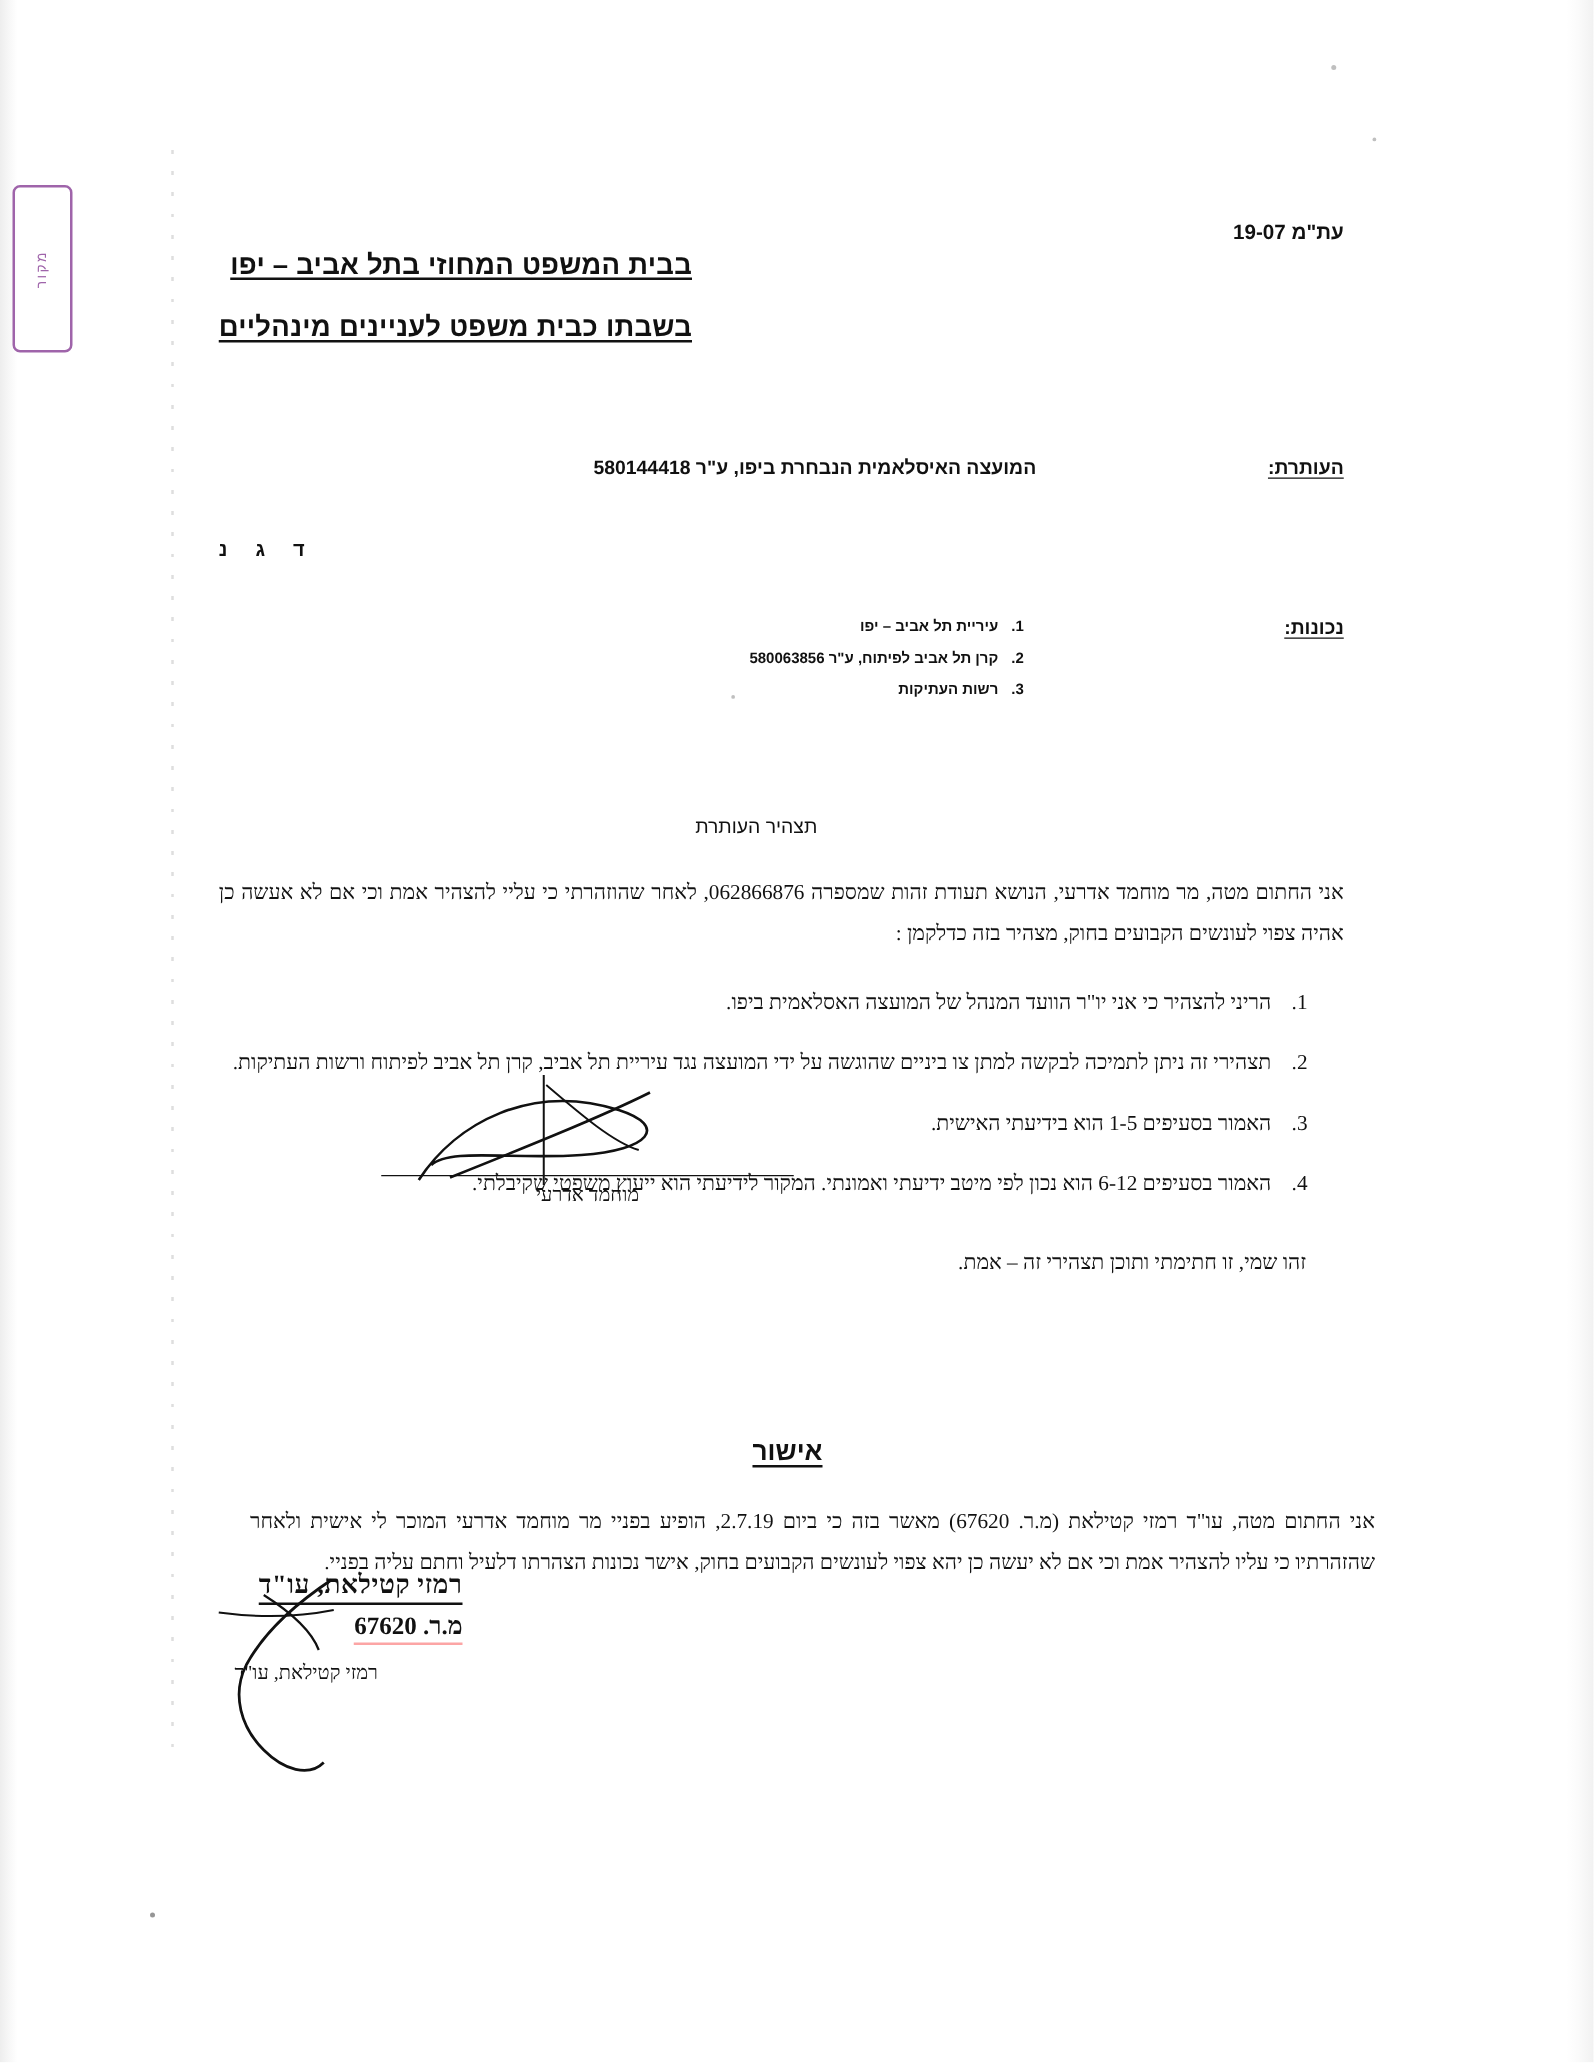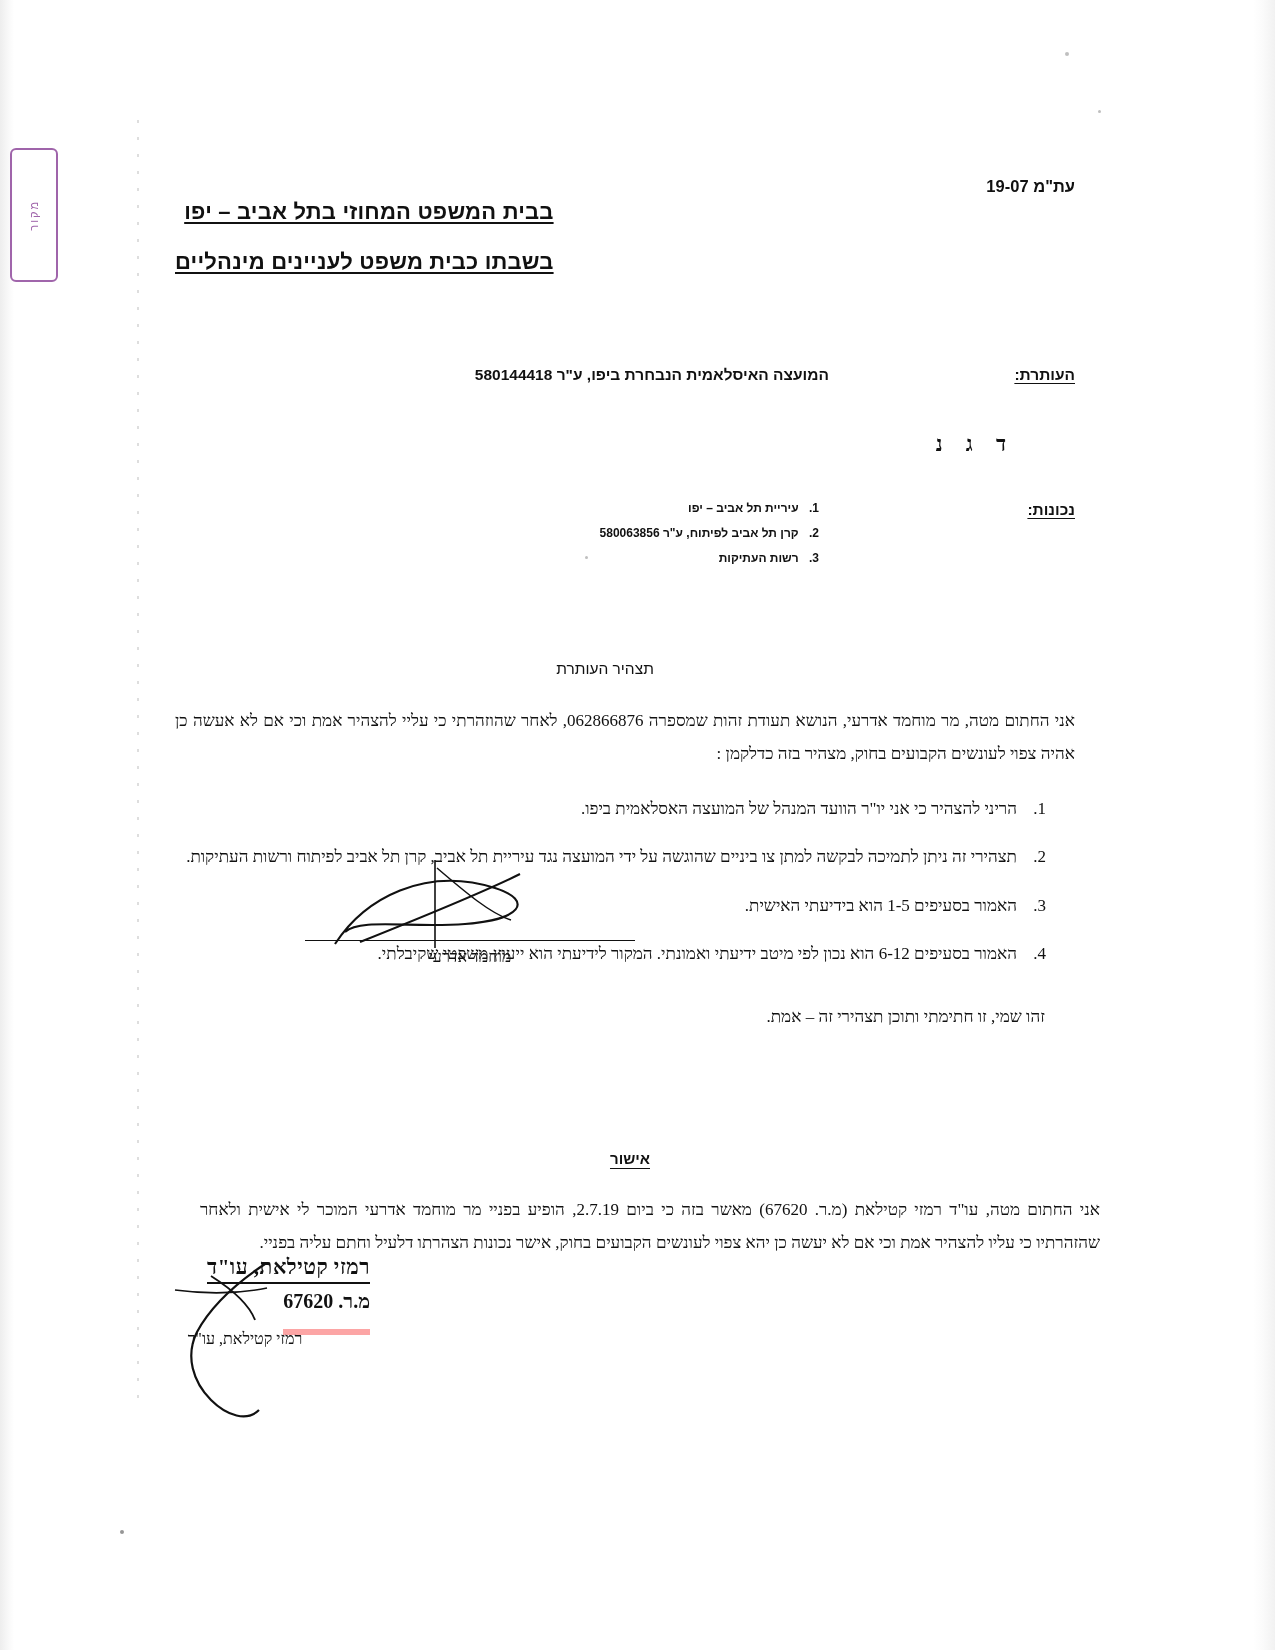--- a/index.html
+++ b/index.html
@@ -94,24 +94,24 @@
     text-align:right;
   }
   .party-value{
     font-family:"Liberation Sans",sans-serif;
     font-weight:bold;
     font-size:15.5px;
     text-align:right;
     padding-right:128px;
   }
   .vs{
-    font-family:Liberation Serif, serif;
-    font-weight:bold;
-    font-size:21px;
-    text-align:right;
+    font-family:Liberation Sans, sans-serif;
+    font-weight:bold;
+    font-size:16px;
+    text-align:left;
     letter-spacing:9px;
     margin:48px 0 44px 0;
     padding-right:60px;
   }
   ol.party-list{
     margin:0;
     padding:0 20px 0 0;
     list-style:none;
   }
   ol.party-list li{
@@ -173,21 +173,21 @@
     font-size:16px;
     margin-top:7px;
     text-align:center;
   }
   .sig-svg{position:absolute;left:0;top:-8px;}
   
   .confirm-title{
     text-align:center;
     font-family:"Liberation Sans",sans-serif;
     font-weight:bold;
-    font-size:15px;
+    font-size:21px;
     text-decoration:underline;
     text-underline-offset:4px;
     margin:0 0 26px 0;
     padding-right:40px;
   }
   .confirm-sec{
     position:absolute;
     top:1150px;
     right:175px;
     left:200px;
@@ -206,24 +206,24 @@
     font-size:21px;
     font-weight:bold;
     letter-spacing:.5px;
     border-bottom:2px solid #111;
     display:inline-block;
     padding-bottom:2px;
   }
   .ls-num{
     font-size:20px;
     font-weight:bold;
-    border-bottom:6px solid #fca5a5;
+    border-bottom:2px solid #fca5a5;
     display:inline-block;
     margin-top:6px;
-    padding-bottom:16px;
+    padding-bottom:1px;
   }
   .lawyer-sig-name{
     position:absolute;
     right:905px;
     top:1330px;
     width:250px;
     text-align:center;
     font-size:16px;
   }
   .lawyer-scribble{

